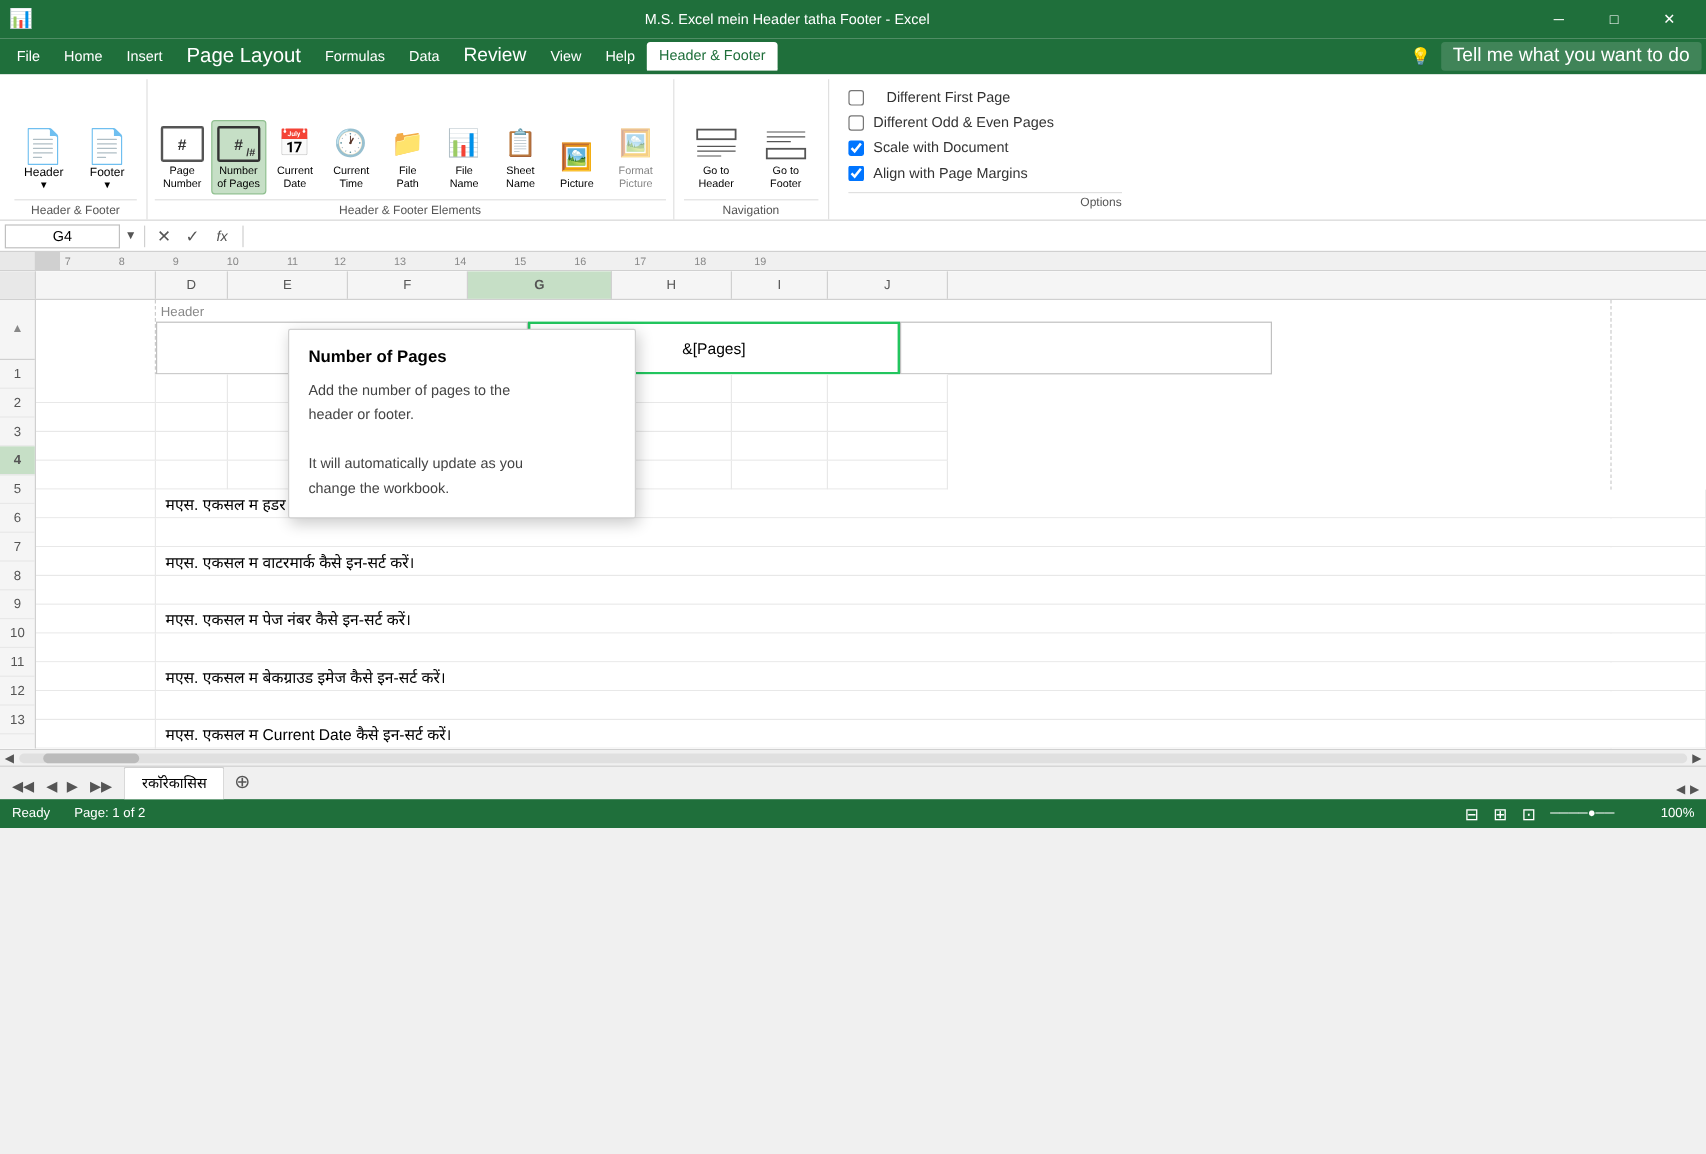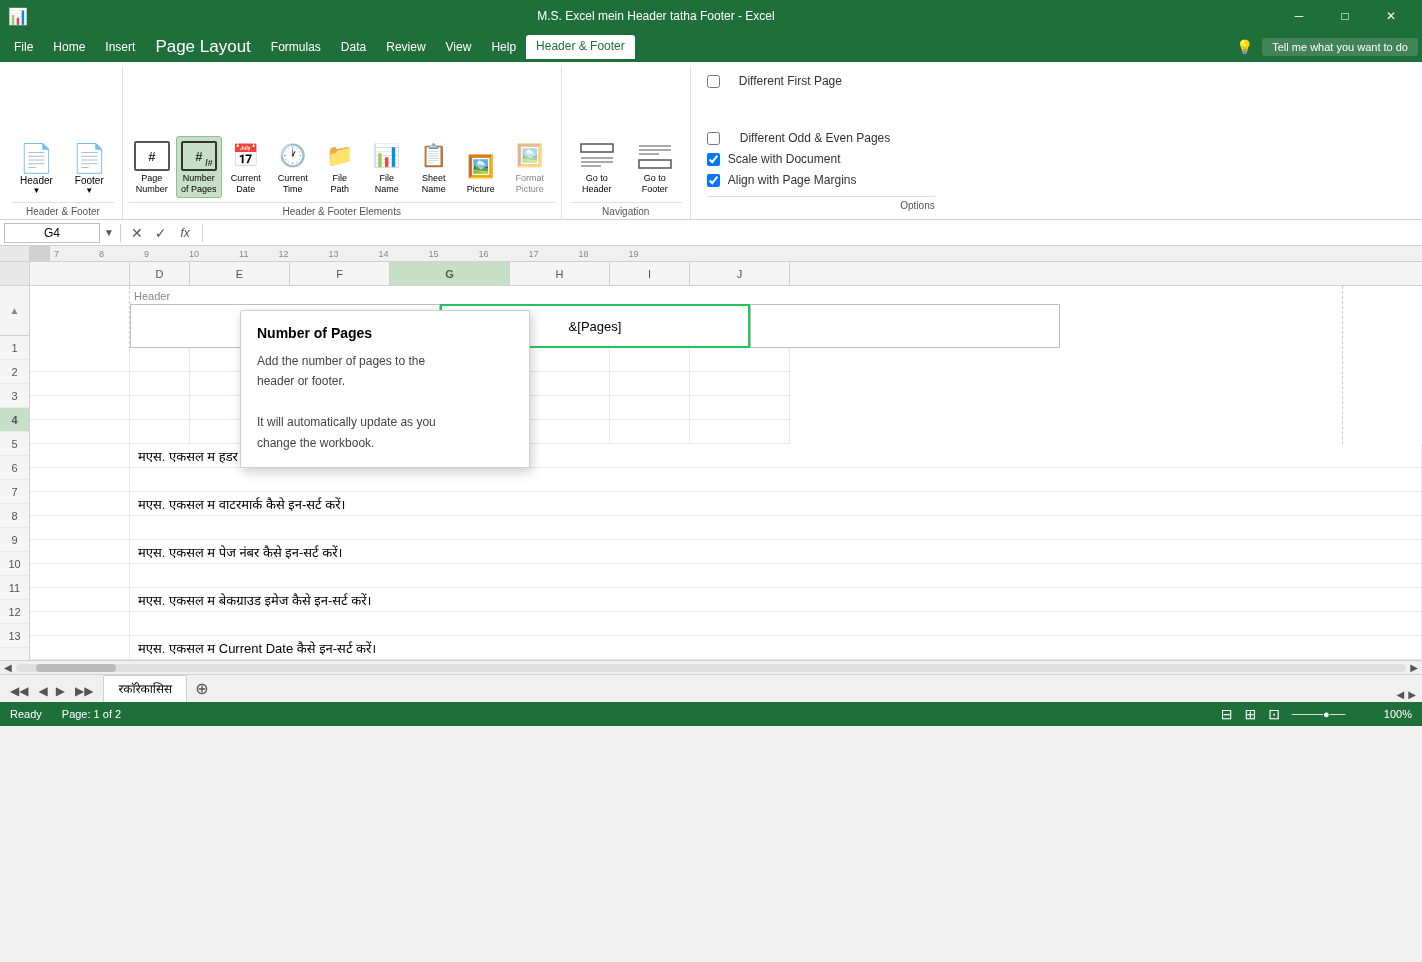--- a/index.html
+++ b/index.html
@@ -18,27 +18,27 @@
   </div>
 </div>
 
 <div style="background:#1f6f3b; display:flex; align-items:center; height:30px; padding:0 4px;">
   <div style="color:white; padding:4px 10px; cursor:pointer; font-size:12px; border-radius:3px;">File</div>
   <div style="color:white; padding:4px 10px; cursor:pointer; font-size:12px; border-radius:3px;">Home</div>
   <div style="color:white; padding:4px 10px; cursor:pointer; font-size:12px; border-radius:3px;">Insert</div>
   <div style="color:white; padding:4px 10px; cursor:pointer; font-size:17px; border-radius:3px;">Page Layout</div>
   <div style="color:white; padding:4px 10px; cursor:pointer; font-size:12px; border-radius:3px;">Formulas</div>
   <div style="color:white; padding:4px 10px; cursor:pointer; font-size:12px; border-radius:3px;">Data</div>
-  <div style="color:white; padding:4px 10px; cursor:pointer; font-size:12px; border-radius:3px;">Review</div>
+  <div style="color:white; padding:4px 10px; cursor:pointer; font-size:16px; border-radius:3px;">Review</div>
   <div style="color:white; padding:4px 10px; cursor:pointer; font-size:12px; border-radius:3px;">View</div>
   <div style="color:white; padding:4px 10px; cursor:pointer; font-size:12px; border-radius:3px;">Help</div>
   <div style="color:#1f6f3b; background:white; padding:4px 10px; cursor:pointer; font-size:12px; border-radius:3px 3px 0 0; font-weight:500; border-bottom:2px solid white;">Header &amp; Footer</div>
   <div style="margin-left:auto; display:flex; align-items:center; gap:8px;">
     <div style="color:white; font-size:14px;">💡</div>
-    <div style="display:flex; align-items:center; gap:6px; background:rgba(255,255,255,0.15); border-radius:3px; padding:3px 10px; color:white; font-size:11px; cursor:text;">
+    <div style="display:flex; align-items:center; gap:6px; background:rgba(255,255,255,0.15); border-radius:3px; padding:3px 10px; color:white; font-size:16px; cursor:text;">
       <span>Tell me what you want to do</span>
     </div>
   </div>
 </div>
 
 <div style="background:white; border-bottom:1px solid #d0d0d0; min-height:115px;">
   <div style="display:flex; align-items:stretch; padding: 4px 4px 0;">
 
     <div style="display:flex; flex-direction:column; padding:0 8px 0; border-right:1px solid #e0e0e0;">
       <div style="display:flex; gap:4px; flex:1; align-items:flex-end; padding-bottom:4px;">
@@ -136,21 +136,21 @@
         </div>
       </div>
       <div style="text-align:center;font-size:10px;color:#555;padding:3px 0 2px;border-top:1px solid #e0e0e0;">Navigation</div>
     </div>
 
     <div style="min-width:260px;padding:8px 16px;display:flex;flex-direction:column;gap:7px;justify-content:center;">
       <div style="display:flex;align-items:center;gap:19px;">
         <input type="checkbox" id="cb1" style="">
         <label for="cb1" style="font-size:12px;color:#333;">Different First Page</label>
       </div>
-      <div style="display:flex;align-items:center;gap:20px;margin-top:36px;">
+      <div style="display:flex;align-items:center;gap:8px;">
         <input type="checkbox" id="cb2" style="">
         <label for="cb2" style="font-size:12px;color:#333;">Different Odd &amp; Even Pages</label>
       </div>
       <div style="display:flex;align-items:center;gap:8px;">
         <input type="checkbox" id="cb3" checked="" style="">
         <label for="cb3" style="font-size:12px;color:#333;">Scale with Document</label>
       </div>
       <div style="display:flex;align-items:center;gap:8px;">
         <input type="checkbox" id="cb4" checked="" style="">
         <label for="cb4" style="font-size:12px;color:#333;">Align with Page Margins</label>

